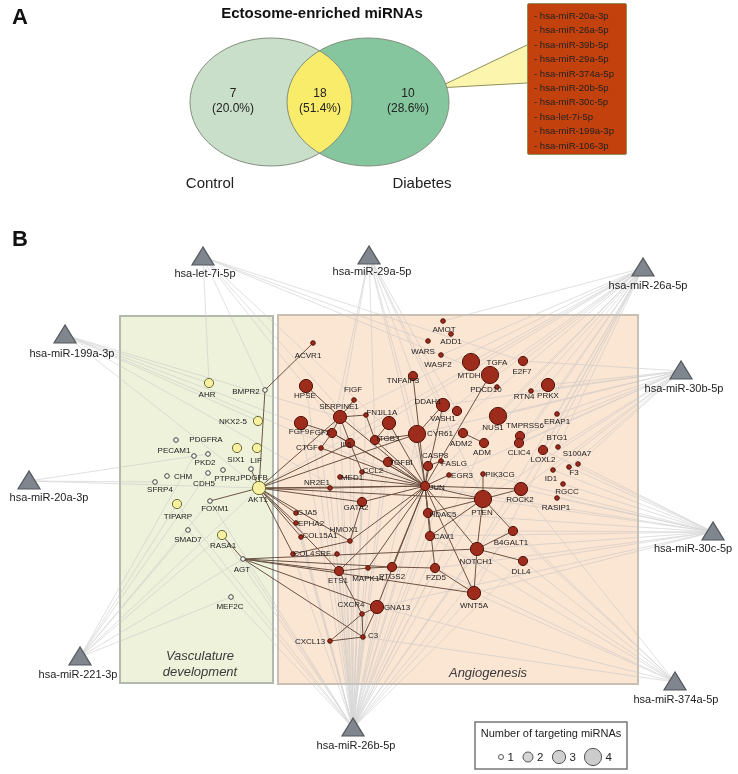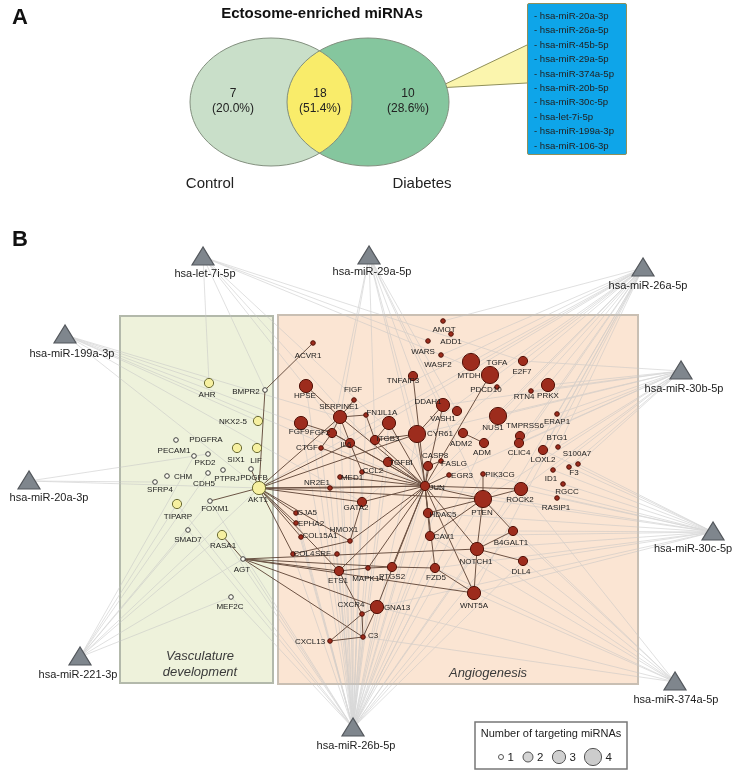--- a/index.html
+++ b/index.html
@@ -46,25 +46,25 @@
     <text x="233" y="112" text-anchor="middle" font-size="12" fill="#222">(20.0%)</text>
     <text x="320" y="97" text-anchor="middle" font-size="12" fill="#222">18</text>
     <text x="320" y="112" text-anchor="middle" font-size="12" fill="#222">(51.4%)</text>
     <text x="408" y="97" text-anchor="middle" font-size="12" fill="#222">10</text>
     <text x="408" y="112" text-anchor="middle" font-size="12" fill="#222">(28.6%)</text>
 
     <text x="210" y="188" text-anchor="middle" font-size="15" fill="#222">Control</text>
     <text x="422" y="188" text-anchor="middle" font-size="15" fill="#222">Diabetes</text>
   </svg>
 
-  <div id="note-box" style="background: #0ea5e9;">
+  <div id="note-box" style="background: #c2410c;">
     <ul>
         <li>- hsa-miR-20a-3p</li>
         <li>- hsa-miR-26a-5p</li>
-        <li>- hsa-miR-45b-5p</li>
+        <li>- hsa-miR-39b-5p</li>
         <li>- hsa-miR-29a-5p</li>
         <li>- hsa-miR-374a-5p</li>
         <li>- hsa-miR-20b-5p</li>
         <li>- hsa-miR-30c-5p</li>
         <li>- hsa-let-7i-5p</li>
         <li>- hsa-miR-199a-3p</li>
         <li>- hsa-miR-106-3p</li>
       </ul>
   </div>
 

